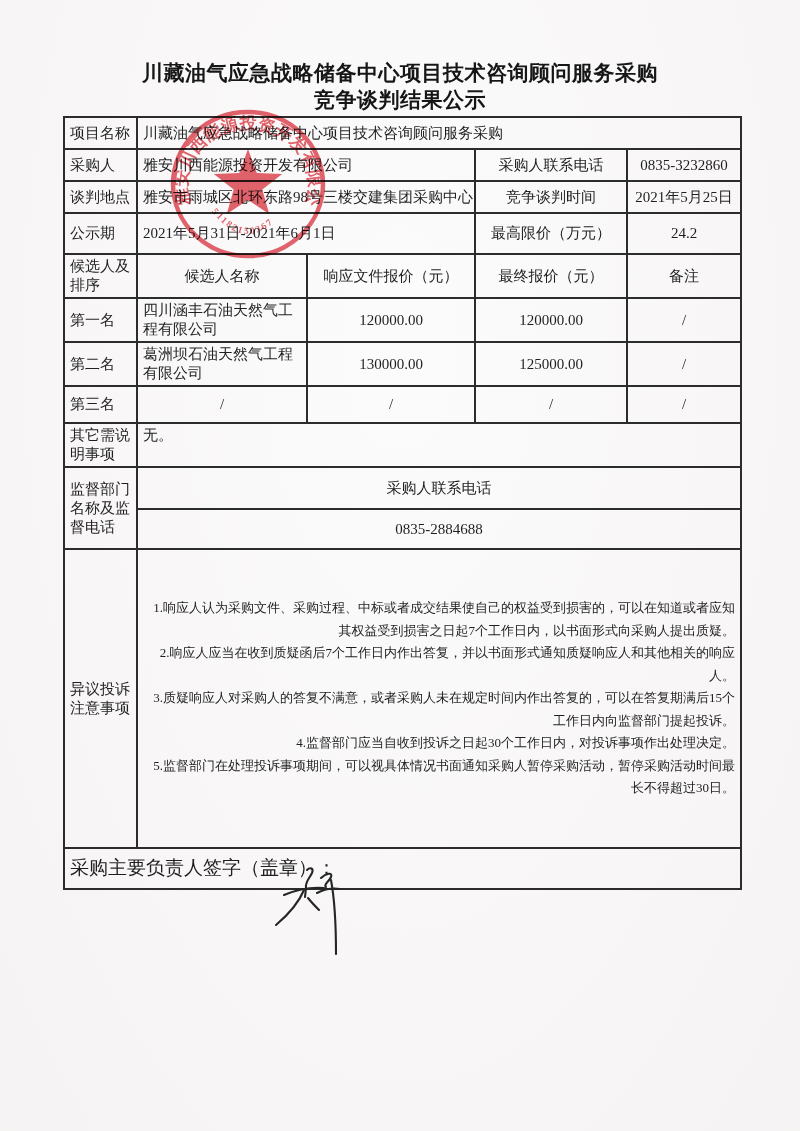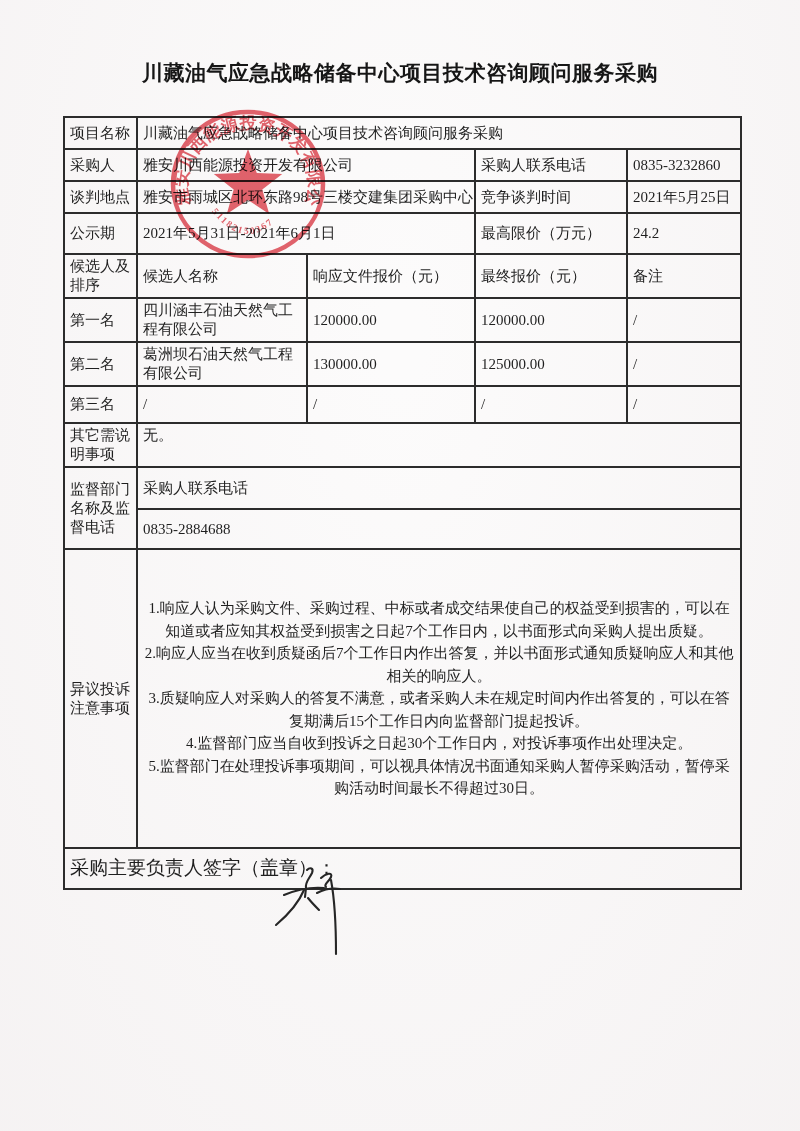--- a/index.html
+++ b/index.html
@@ -21,24 +21,24 @@
     position:absolute;left:63px;top:116px;width:677px;
     border-collapse:collapse;table-layout:fixed;
   }
   table.doc td{
     border:2px solid #2c2c2c;
     font-size:15px;line-height:19px;
     padding:2px 5px;vertical-align:middle;
     word-break:break-all;
   }
   td.lbl{text-align:left;}
-  td.c{}
+  td.c{text-align:center;}
   td.nowrap{white-space:nowrap;overflow:visible;}
   td.obj{padding:6px 8px;}
-  .obj p{margin:0;font-size:15px;line-height:22.5px;text-align:center;}
+  .obj p{margin:0;font-size:13px;line-height:22.5px;text-align:right;}
   tr.h44{height:32px;} tr.h41{height:41px;} tr.h33{height:33px;}
   tr.h40{height:40px;padding-left:48px;} tr.h37{height:37px;} tr.h45{height:43px;}
   tr.h38{height:42px;padding-left:6px;} tr.h299{height:299px;}
   .sig-label{font-size:19px;}
   .stamp{
     position:absolute;left:165px;top:103px;width:166px;height:162px;
     opacity:.8;mix-blend-mode:multiply;pointer-events:none;
   }
   .stamp text{font-family:"Liberation Serif","DejaVu Serif",serif;font-weight:bold;}
   .signature{
@@ -46,20 +46,21 @@
     pointer-events:none;
   }
 </style>
 </head>
 <body>
 
 <div class="paper-tint"></div>
 
 <div class="doc-title">
   <div>川藏油气应急战略储备中心项目技术咨询顾问服务采购</div>
+  <div>竞争谈判结果公示</div>
 </div>
 
 <table class="doc">
   <colgroup>
     <col style="width:73px">
       <col style="width:170px">
       <col style="width:168px">
     <col style="width:152px">
       <col style="width:114px">
   </colgroup>

